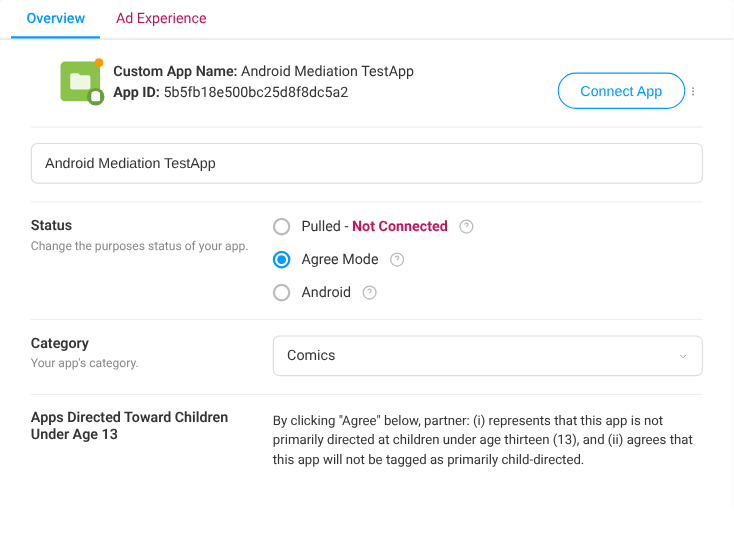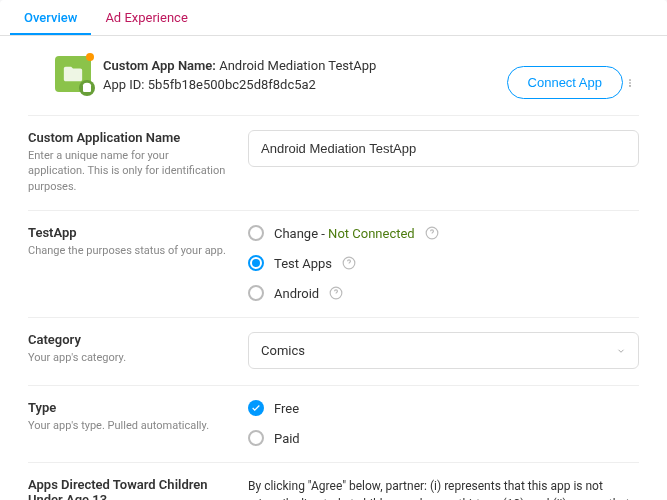--- a/index.html
+++ b/index.html
@@ -10,39 +10,39 @@
 .tab.active { color: #0099ff; border-bottom-color: #0099ff; font-weight: 500; }
 .header { display: flex; padding: 20px 28px 18px; align-items: flex-end; gap: 12px; margin-left: 27px; }
 .app-icon { width: 36px; height: 36px; background: #8bc34a; border-radius: 4px; position: relative; display: flex; align-items: center; justify-content: center; }
 .app-icon svg { width: 22px; height: 22px; }
 .orange-dot { position: absolute; top: -3px; right: -3px; width: 8px; height: 8px; background: #ff9800; border-radius: 50%; }
 .android-badge { position: absolute; bottom: -4px; right: -4px; width: 16px; height: 16px; background: #689f38; border-radius: 50%; display: flex; align-items: center; justify-content: center; }
 .header-info { flex: 1; }
 .header-info .line1 { font-size: 13px; color: #333; margin-bottom: 4px; }
 .header-info .line1 .lbl { font-weight: 600; }
 .header-info .line2 { font-size: 13px; color: #333; }
-.header-info .line2 .lbl { font-weight: 400; }
+.header-info .line2 .lbl { font-weight: 700; }
 .header-right { display: flex; align-items: flex-start; gap: 8px; }
 .connect-btn { border: 1px solid #0099ff; color: #0099ff; background: transparent; border-radius: 18px; padding: 8px 20px; font-size: 13px; cursor: pointer; font-weight: 500; }
 .more-icon { cursor: pointer; color: #888; padding: 4px; }
 .content { padding: 0 28px; overflow-y: auto; flex: 1; }
 .row { display: flex; padding: 14px 0 16px; border-top: 1px solid #eee; gap: 20px; }
 .row:first-child { border-top: 1px solid #eee; margin-top: 8px; }
 .left { width: 200px; flex-shrink: 0; }
 .left .title { font-weight: 600; font-size: 13px; color: #333; margin-bottom: 3px; }
 .left .desc { font-size: 11px; color: #888; line-height: 1.4; }
 .right { flex: 1; }
 .text-input { width: 100%; border: 1px solid #ddd; border-radius: 6px; padding: 10px 12px; font-size: 13px; color: #333; outline: none; }
 .radio-list { display: flex; flex-direction: column; gap: 14px; }
 .radio-item { display: flex; align-items: center; gap: 10px; font-size: 13px; color: #333; }
 .radio { width: 16px; height: 16px; border-radius: 50%; border: 2px solid #bbb; position: relative; cursor: pointer; flex-shrink: 0; }
 .radio.selected { border-color: #0099ff; }
 .radio.selected::after { content: ""; position: absolute; top: 2px; left: 2px; width: 8px; height: 8px; background: #0099ff; border-radius: 50%; }
 .help-icon { width: 14px; height: 14px; color: #bbb; cursor: pointer; }
-.status-text .nc { color: #4d7c0f; }
+.status-text .nc { color: #be185d; font-weight: bold; }
 .select-wrap { position: relative; width: 100%; }
 .select { width: 100%; border: 1px solid #ddd; border-radius: 6px; padding: 10px 12px; font-size: 13px; color: #333; background: #fff; cursor: pointer; display: flex; justify-content: space-between; align-items: center; }
 .chev { width: 10px; height: 10px; color: #999; }
 .check { width: 16px; height: 16px; border-radius: 50%; background: #0099ff; display: flex; align-items: center; justify-content: center; flex-shrink: 0; }
 .check svg { width: 10px; height: 10px; }
 .body-text { font-size: 12px; color: #333; line-height: 1.5; margin-bottom: 12px; }
 </style>
 </head>
 <body>
 
@@ -81,47 +81,43 @@
           <circle cx="12" cy="19" r="2"></circle>
         </svg>
     </div>
   </div>
   <div style="padding:0 44px 8px;display:flex;justify-content:flex-end;margin-top:-44px;">
     <button class="connect-btn">Connect App</button>
   </div>
 
   <div class="content">
     <div class="row">
-      <div class="left">
-        <div class="title">Custom Application Name</div>
-        <div class="desc">Enter a unique name for your application. This is only for identification purposes.</div>
-      </div>
       <div class="right">
         <input class="text-input" value="Android Mediation TestApp" style="">
       </div>
     </div>
 
     <div class="row">
       <div class="left">
-        <div class="title">TestApp</div>
+        <div class="title">Status</div>
         <div class="desc">Change the purposes status of your app.</div>
       </div>
       <div class="right">
         <div class="radio-list">
           <div class="radio-item">
             <div class="radio"></div>
-            <span class="status-text"><span>Change - </span><span class="nc">Not Connected</span></span>
+            <span class="status-text"><span>Pulled - </span><span class="nc">Not Connected</span></span>
             <svg class="help-icon" viewBox="0 0 24 24" fill="none" stroke="currentColor" stroke-width="2">
                 <circle cx="12" cy="12" r="10"></circle>
                 <path d="M9.5 9a2.5 2.5 0 115 0c0 1.5-2.5 2-2.5 4M12 17h.01"></path>
               </svg>
           </div>
           <div class="radio-item">
             <div class="radio selected"></div>
-            <span>Test Apps</span>
+            <span>Agree Mode</span>
             <svg class="help-icon" viewBox="0 0 24 24" fill="none" stroke="currentColor" stroke-width="2">
                 <circle cx="12" cy="12" r="10"></circle>
                 <path d="M9.5 9a2.5 2.5 0 115 0c0 1.5-2.5 2-2.5 4M12 17h.01"></path>
               </svg>
           </div>
           <div class="radio-item">
             <div class="radio"></div>
             <span>Android</span>
             <svg class="help-icon" viewBox="0 0 24 24" fill="none" stroke="currentColor" stroke-width="2">
                 <circle cx="12" cy="12" r="10"></circle>
@@ -142,42 +138,20 @@
           <div class="select">
             <span>Comics</span>
             <svg class="chev" viewBox="0 0 24 24" fill="none" stroke="currentColor" stroke-width="2">
                 <polyline points="6 9 12 15 18 9"></polyline>
               </svg>
           </div>
         </div>
       </div>
     </div>
 
-    <div class="row">
-      <div class="left">
-        <div class="title">Type</div>
-        <div class="desc">Your app's type. Pulled automatically.</div>
-      </div>
-      <div class="right">
-        <div class="radio-list">
-          <div class="radio-item">
-            <div class="check">
-              <svg viewBox="0 0 24 24" fill="none" stroke="#fff" stroke-width="3">
-                  <polyline points="20 6 9 17 4 12"></polyline>
-                </svg>
-            </div>
-            <span>Free</span>
-          </div>
-          <div class="radio-item">
-            <div class="radio"></div>
-            <span>Paid</span>
-          </div>
-        </div>
-      </div>
-    </div>
 
     <div class="row">
       <div class="left">
         <div class="title">Apps Directed Toward Children Under Age 13</div>
 
       </div>
       <div class="right">
         <div class="body-text">By clicking "Agree" below, partner: (i) represents that this app is not primarily directed at children under age thirteen (13), and (ii) agrees that this app will not be tagged as primarily child-directed.</div>
 
       </div>

